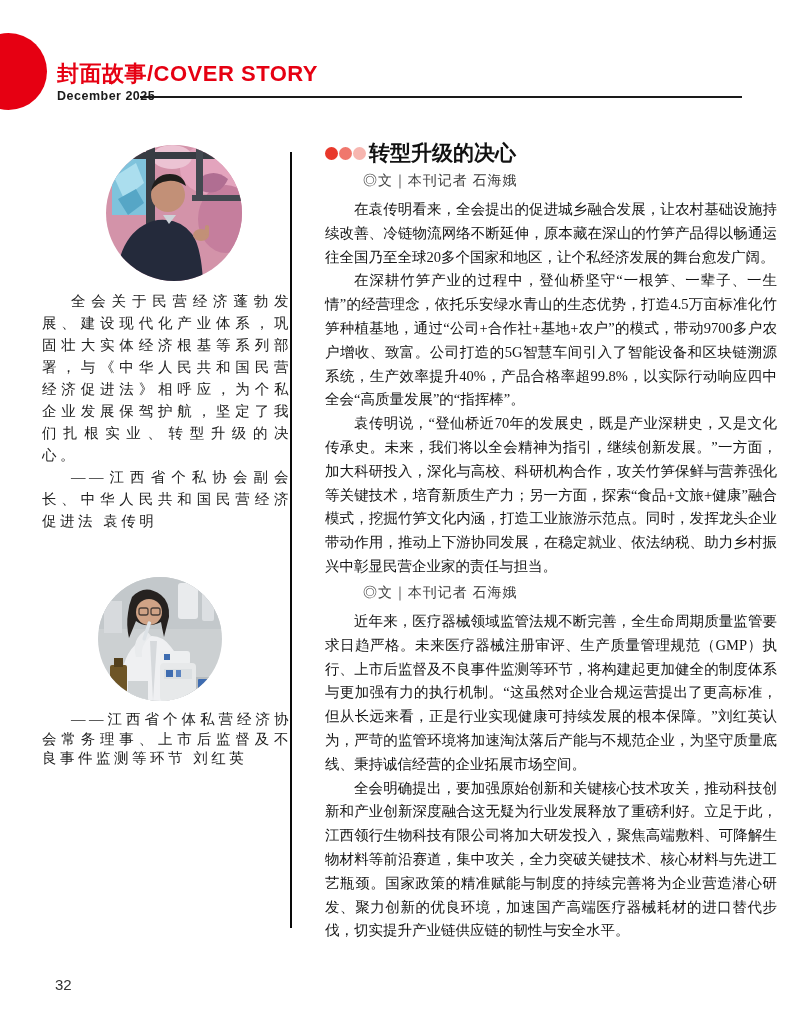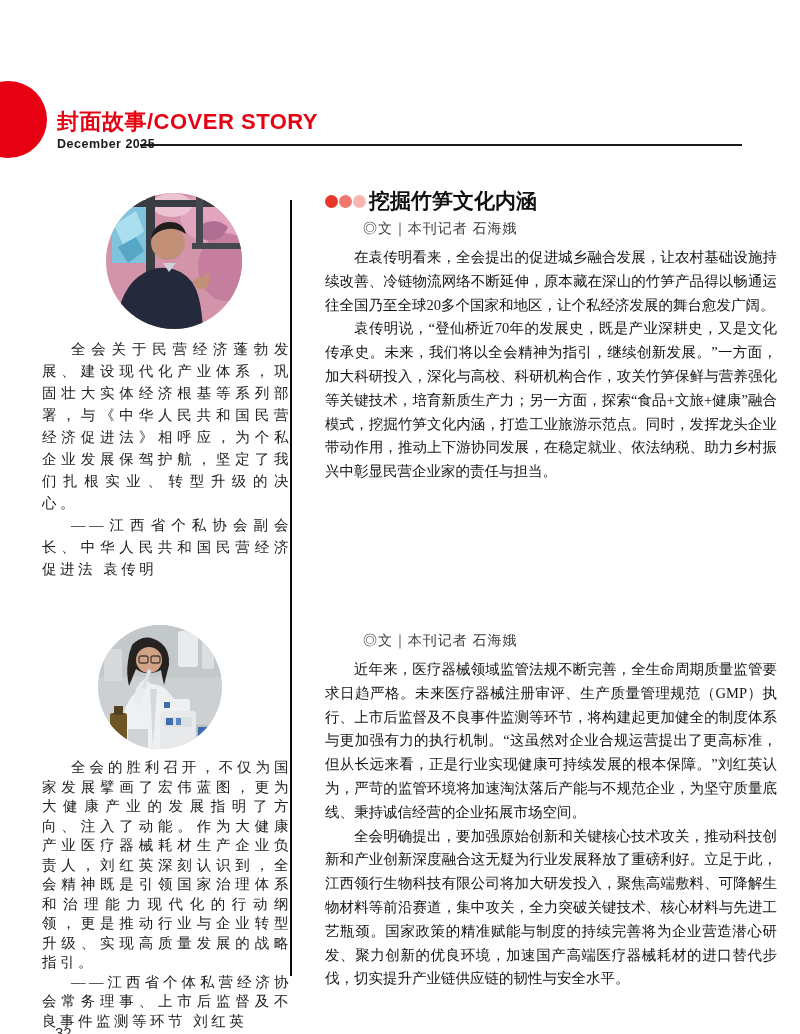--- a/index.html
+++ b/index.html
@@ -1,21 +1,21 @@
 <!DOCTYPE html>
 <html><head>
 <meta charset="utf-8">
 <style>
   * { margin:0; padding:0; box-sizing:border-box; }
   html,body { width:800px; height:1034px; }
   body {
     position:relative; background:#ffffff; overflow:hidden;
     font-family:"Liberation Serif", serif; color:#141414;
   }
-  .abs { position:absolute;margin-top:48px; }
+  .abs { position:absolute; }
 
   
   .corner-circle {
     left:-30px; top:33px; width:77px; height:77px;
     border-radius:50%; background:#e60012;
   }
   .masthead { left:57px; top:62px; }
   .masthead-title {
     font-family:"Liberation Sans", sans-serif; font-weight:bold;
     font-size:22px; line-height:24px; color:#e60012; letter-spacing:.5px;
@@ -140,36 +140,36 @@
     <rect x="66" y="77" width="6" height="6" fill="#3e6cb0"></rect>
     <rect x="62" y="86" width="36" height="38" rx="4" fill="#e7e9ea"></rect>
     <rect x="66" y="92" width="28" height="10" fill="#dce0e2"></rect>
     <rect x="68" y="93" width="7" height="7" fill="#3e6cb0"></rect>
     <rect x="78" y="93" width="5" height="7" fill="#5b84c0"></rect>
     <rect x="100" y="102" width="11" height="14" rx="1" fill="#3e6cb0"></rect>
   </svg>
 </div>
 
 <div class="abs quote-block quote-block-2">
-  <p class="quote-text">全会的胜利召开，不仅为国家发展擘画了宏伟蓝图，更为大健康产业的发展指明了方向、注入了动能。作为大健康产业医疗器械耗材生产企业负责人，刘红英深刻认识到，全会精神既是引领国家治理体系和治理能力现代化的行动纲领，更是推动行业与企业转型升级、实现高质量发展的战略指引。</p>
   <p class="quote-attribution">——江西省个体私营经济协会常务理事、上市后监督及不良事件监测等环节 刘红英</p>
 </div>
 
 <div class="abs v-divider"></div>
 
 <div class="abs article article-1">
   <div class="article-heading">
     <span class="dot dot-1"></span>
     <span class="dot dot-2"></span>
     <span class="dot dot-3"></span>
-    <span class="article-title">挖掘竹笋文化内涵</span>
+    <span class="article-title">转型升级的决心</span>
   </div>
   <div class="article-byline">◎文｜本刊记者 石海娥</div>
   <div class="article-body">
     <p>在袁传明看来，全会提出的促进城乡融合发展，让农村基础设施持续改善、冷链物流网络不断延伸，原本藏在深山的竹笋产品得以畅通运往全国乃至全球20多个国家和地区，让个私经济发展的舞台愈发广阔。</p>
+    <p>在深耕竹笋产业的过程中，登仙桥坚守“一根笋、一辈子、一生情”的经营理念，依托乐安绿水青山的生态优势，打造4.5万亩标准化竹笋种植基地，通过“公司+合作社+基地+农户”的模式，带动9700多户农户增收、致富。公司打造的5G智慧车间引入了智能设备和区块链溯源系统，生产效率提升40%，产品合格率超99.8%，以实际行动响应四中全会“高质量发展”的“指挥棒”。</p>
     <p>袁传明说，“登仙桥近70年的发展史，既是产业深耕史，又是文化传承史。未来，我们将以全会精神为指引，继续创新发展。”一方面，加大科研投入，深化与高校、科研机构合作，攻关竹笋保鲜与营养强化等关键技术，培育新质生产力；另一方面，探索“食品+文旅+健康”融合模式，挖掘竹笋文化内涵，打造工业旅游示范点。同时，发挥龙头企业带动作用，推动上下游协同发展，在稳定就业、依法纳税、助力乡村振兴中彰显民营企业家的责任与担当。</p>
   </div>
 </div>
 
 <div class="abs article article-2">
   <div class="article-byline">◎文｜本刊记者 石海娥</div>
   <div class="article-body">
     <p>近年来，医疗器械领域监管法规不断完善，全生命周期质量监管要求日趋严格。未来医疗器械注册审评、生产质量管理规范（GMP）执行、上市后监督及不良事件监测等环节，将构建起更加健全的制度体系与更加强有力的执行机制。“这虽然对企业合规运营提出了更高标准，但从长远来看，正是行业实现健康可持续发展的根本保障。”刘红英认为，严苛的监管环境将加速淘汰落后产能与不规范企业，为坚守质量底线、秉持诚信经营的企业拓展市场空间。</p>
     <p>全会明确提出，要加强原始创新和关键核心技术攻关，推动科技创新和产业创新深度融合这无疑为行业发展释放了重磅利好。立足于此，江西领行生物科技有限公司将加大研发投入，聚焦高端敷料、可降解生物材料等前沿赛道，集中攻关，全力突破关键技术、核心材料与先进工艺瓶颈。国家政策的精准赋能与制度的持续完善将为企业营造潜心研发、聚力创新的优良环境，加速国产高端医疗器械耗材的进口替代步伐，切实提升产业链供应链的韧性与安全水平。</p>
   </div>

